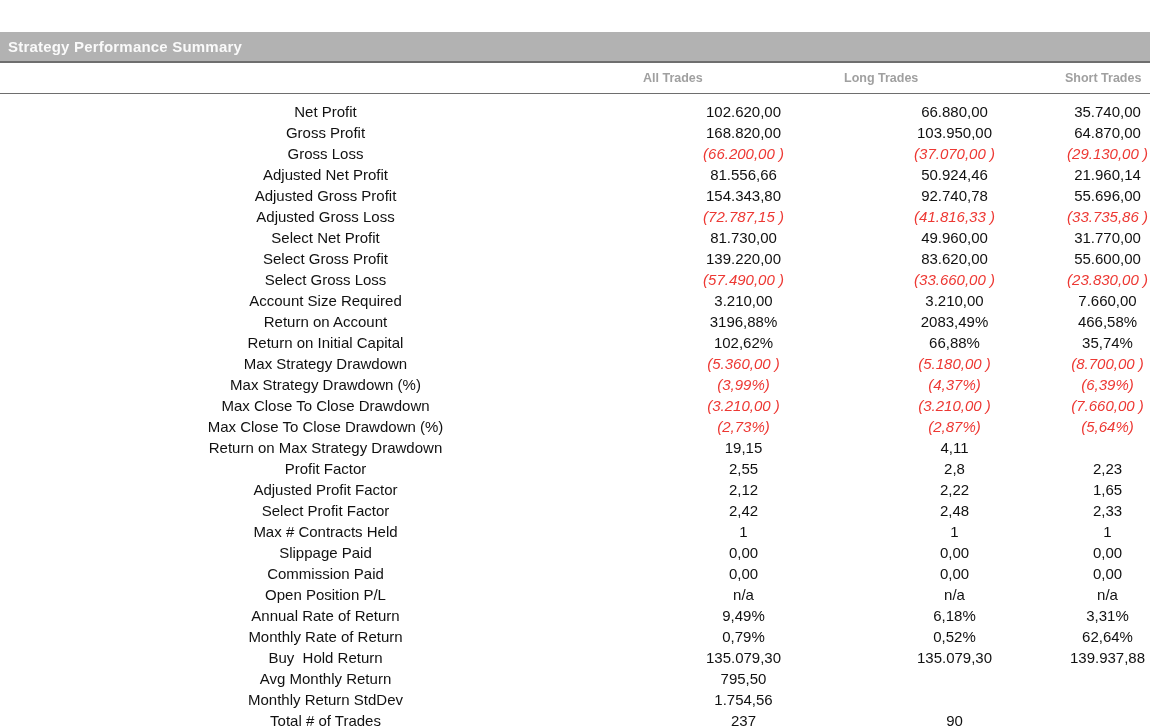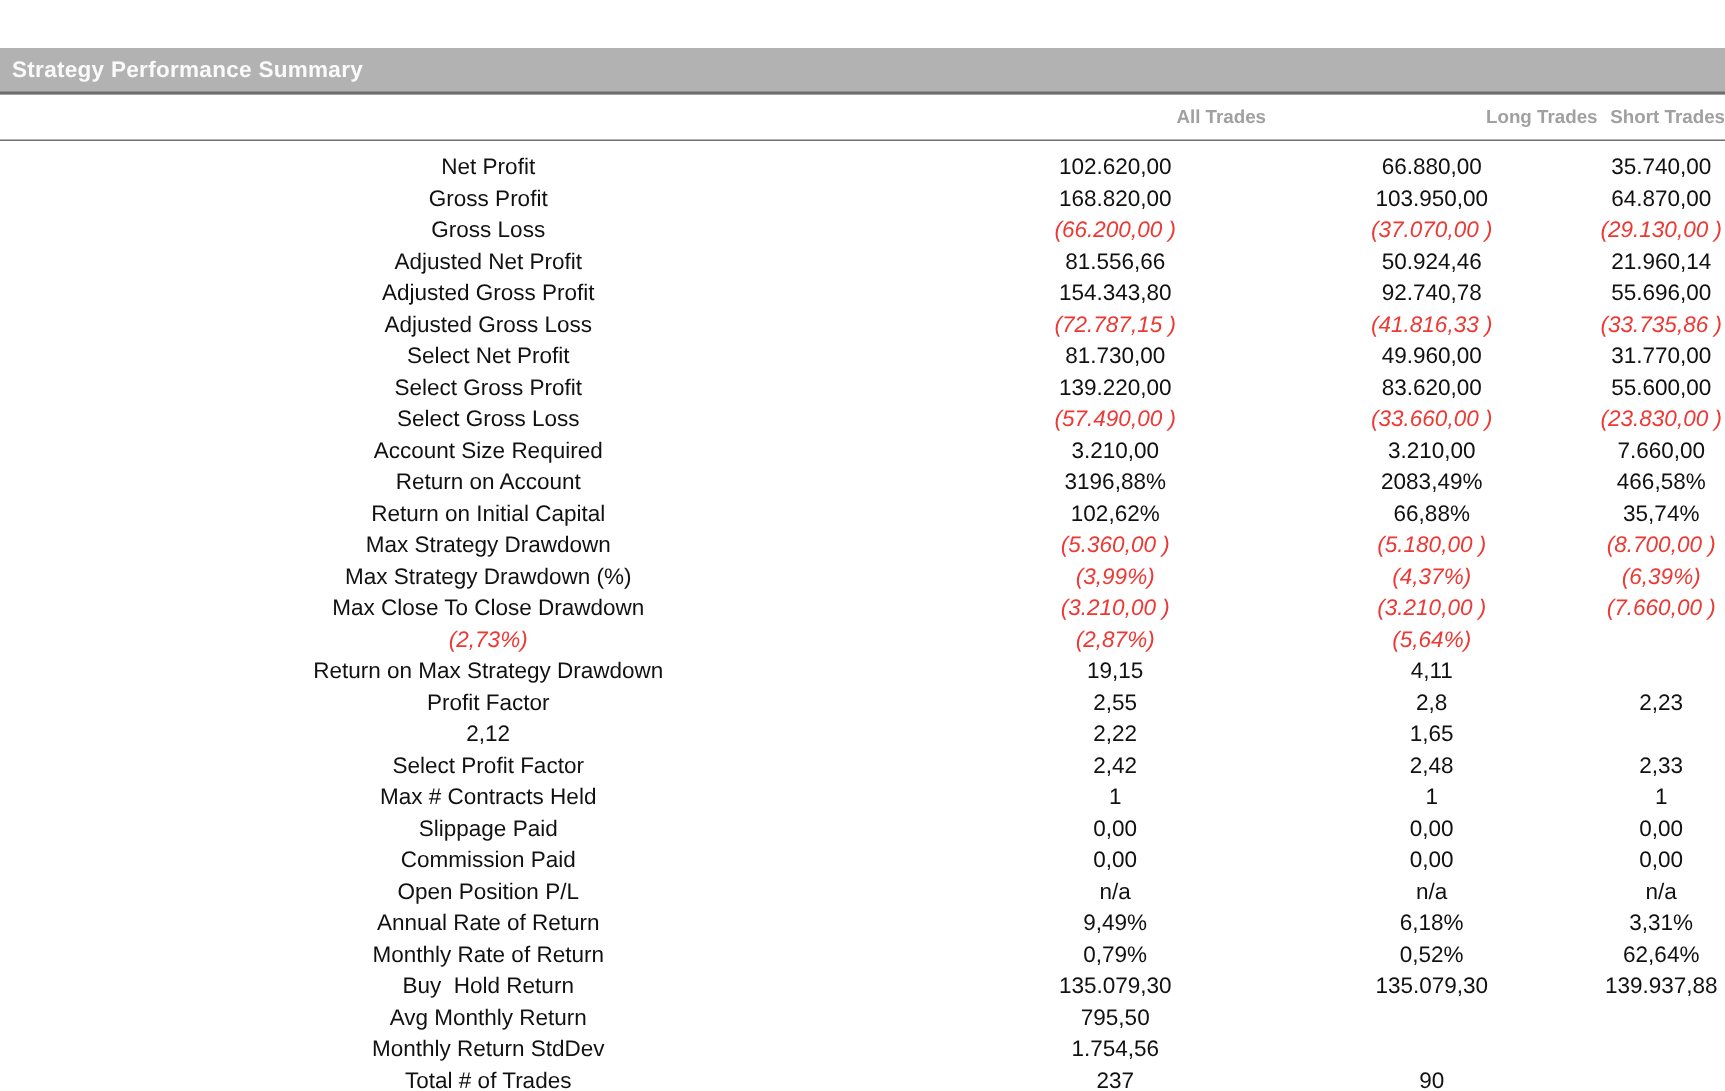--- a/index.html
+++ b/index.html
@@ -40,21 +40,20 @@
   .header-row {
     height: 30px;
     line-height: 30px;
     border-bottom: 1px solid #6e6e6e;
   }
   .header-cell {
     color: #a0a0a0;
     font-size: 12.5px;
     font-weight: bold;
     white-space: pre;
-    text-align: right;
   }
   .table-body {
     padding-top: 7px;
   }
   .data-row {
     height: 21px;
     line-height: 21px;
     font-size: 15px;
     text-align: center;
   }
@@ -187,39 +186,41 @@
     </div>
 
     <div class="grid-row data-row neg">
       <span class="label-cell">Max Close To Close Drawdown</span>
       <span class="value-cell">(3.210,00 )</span>
       <span class="value-cell">(3.210,00 )</span>
       <span class="value-cell">(7.660,00 )</span>
     </div>
 
     <div class="grid-row data-row neg">
+      <span class="label-cell">Max Close To Close Drawdown (%)</span>
       <span class="value-cell">(2,73%)</span>
       <span class="value-cell">(2,87%)</span>
       <span class="value-cell">(5,64%)</span>
     </div>
 
     <div class="grid-row data-row">
       <span class="label-cell">Return on Max Strategy Drawdown</span>
       <span class="value-cell">19,15</span>
       <span class="value-cell">4,11</span>
     </div>
 
     <div class="grid-row data-row">
       <span class="label-cell">Profit Factor</span>
       <span class="value-cell">2,55</span>
       <span class="value-cell">2,8</span>
       <span class="value-cell">2,23</span>
     </div>
 
     <div class="grid-row data-row">
+      <span class="label-cell">Adjusted Profit Factor</span>
       <span class="value-cell">2,12</span>
       <span class="value-cell">2,22</span>
       <span class="value-cell">1,65</span>
     </div>
 
     <div class="grid-row data-row">
       <span class="label-cell">Select Profit Factor</span>
       <span class="value-cell">2,42</span>
       <span class="value-cell">2,48</span>
       <span class="value-cell">2,33</span>

